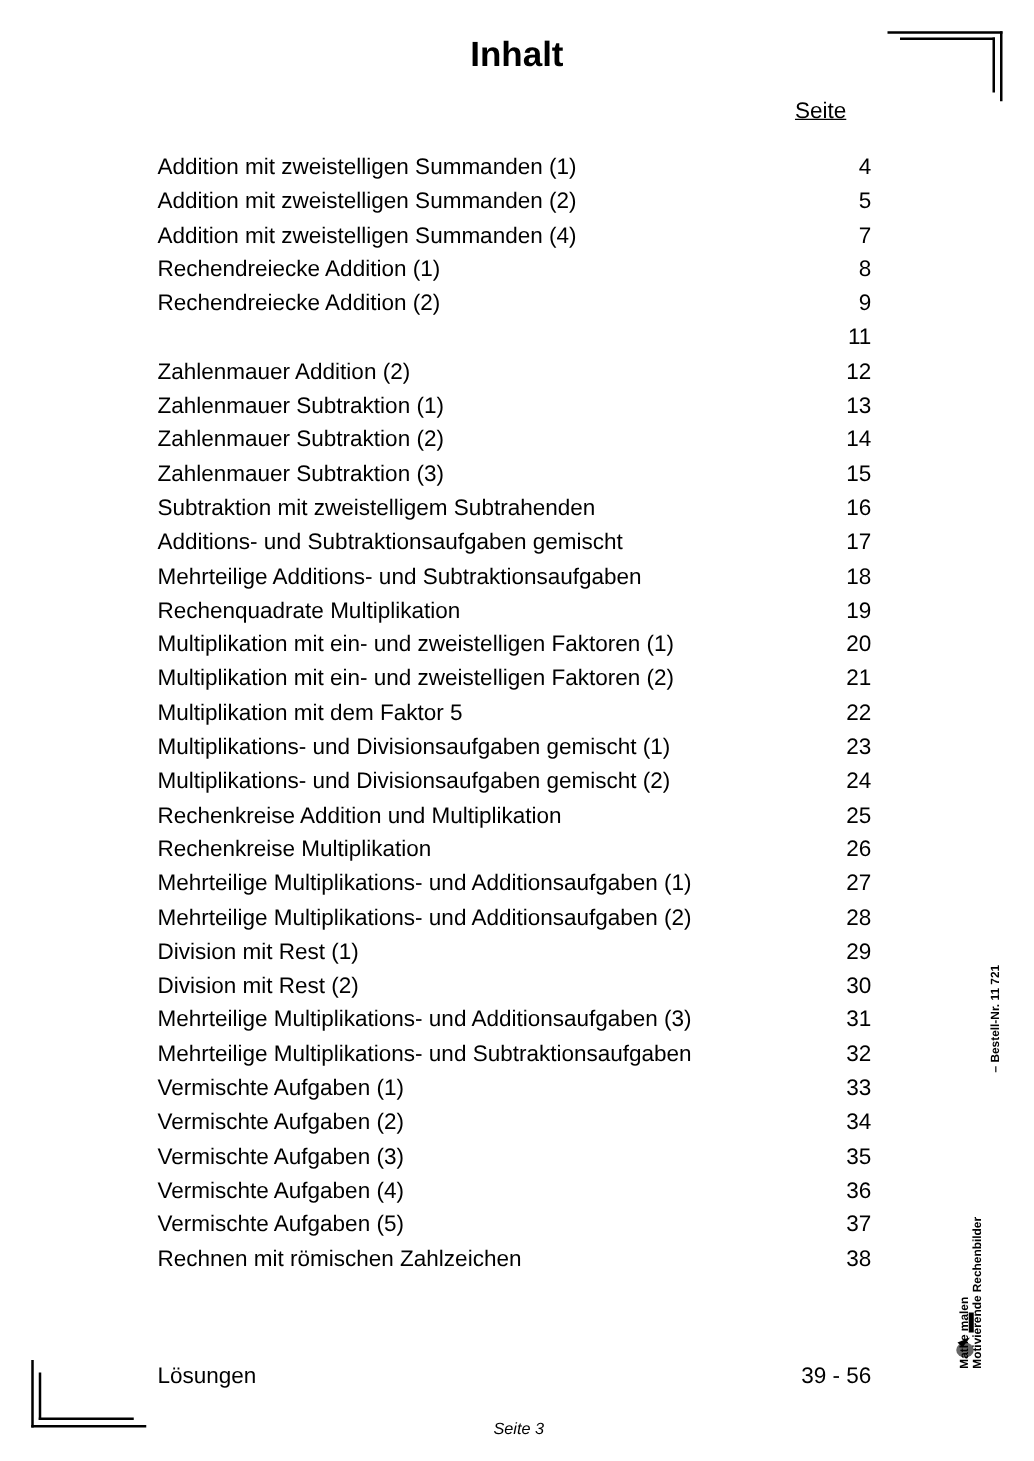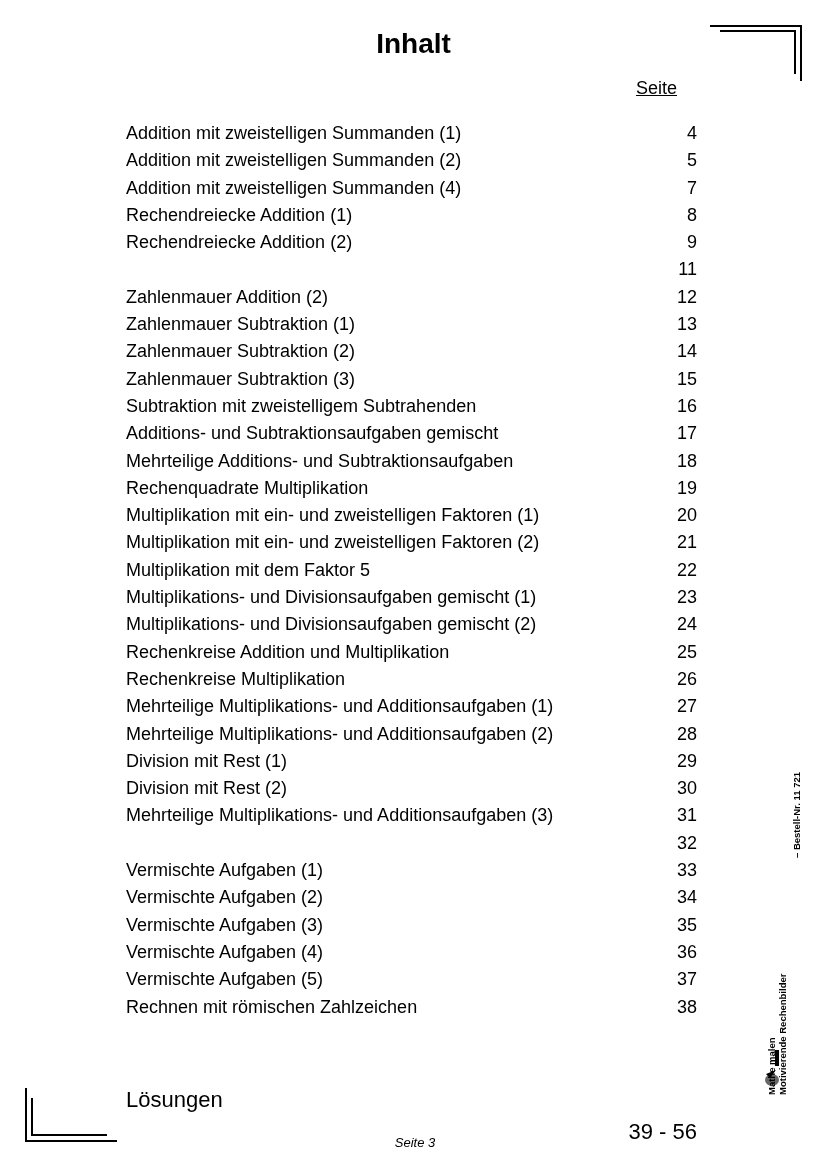--- a/index.html
+++ b/index.html
@@ -7,23 +7,23 @@
            font-family: "Liberation Sans", sans-serif; color: #000; }
     .title { position: absolute; left: 0; width: 827px; top: 20px; text-align: center;
              font-size: 28px; font-weight: bold; line-height: 48px; }
     .seite-head { position: absolute; left: 600px; width: 113px; top: 77px; text-align: center;
                   font-size: 18px; text-decoration: underline; line-height: 22px; }
     .toc { position: absolute; left: 126px; top: 121px; width: 571px; }
     .row { position: relative; height: 27.3px; line-height: 24px; font-size: 18px; white-space: nowrap; }
     .row .label { position: absolute; left: 0; top: 0; }
     .row .page { position: absolute; right: 0; top: 0; }
     .loesungen { position: absolute; left: 126px; top: 1088px; width: 571px; height: 24px;
-                 font-size: 22px; line-height: 24px; }
+                 font-size: 18px; line-height: 24px; }
     .loesungen .label { position: absolute; left: 0; }
-    .loesungen .page { position: absolute; right: 0; margin-top: 32px; }
+    .loesungen .page { position: absolute; right: 0; }
     .footer-page { position: absolute; left: 0; width: 830px; top: 1135px; text-align: center;
                    font-size: 13px; font-style: italic; }
     
     .line { position: absolute; background: #000; }
     
     .side { position: absolute; left: 766px; top: 1095px; transform-origin: 0 0; transform: rotate(-90deg);
             white-space: nowrap; font-size: 9.5px; font-weight: bold; line-height: 11px; }
     .side .l1, .side .l2 { display: block; }
     .side-order { position: absolute; left: 791px; top: 858px; transform-origin: 0 0; transform: rotate(-90deg);
                   white-space: nowrap; font-size: 9.5px; font-weight: bold; }
@@ -147,20 +147,21 @@
     </div>
     <div class="row">
       <span class="label">Division mit Rest (2)</span>
       <span class="page">30</span>
     </div>
     <div class="row">
       <span class="label">Mehrteilige Multiplikations- und Additionsaufgaben (3)</span>
       <span class="page">31</span>
     </div>
     <div class="row">
+      <span class="label">Mehrteilige Multiplikations- und Subtraktionsaufgaben</span>
       <span class="page">32</span>
     </div>
     <div class="row">
       <span class="label">Vermischte Aufgaben (1)</span>
       <span class="page">33</span>
     </div>
     <div class="row">
       <span class="label">Vermischte Aufgaben (2)</span>
       <span class="page">34</span>
     </div>

